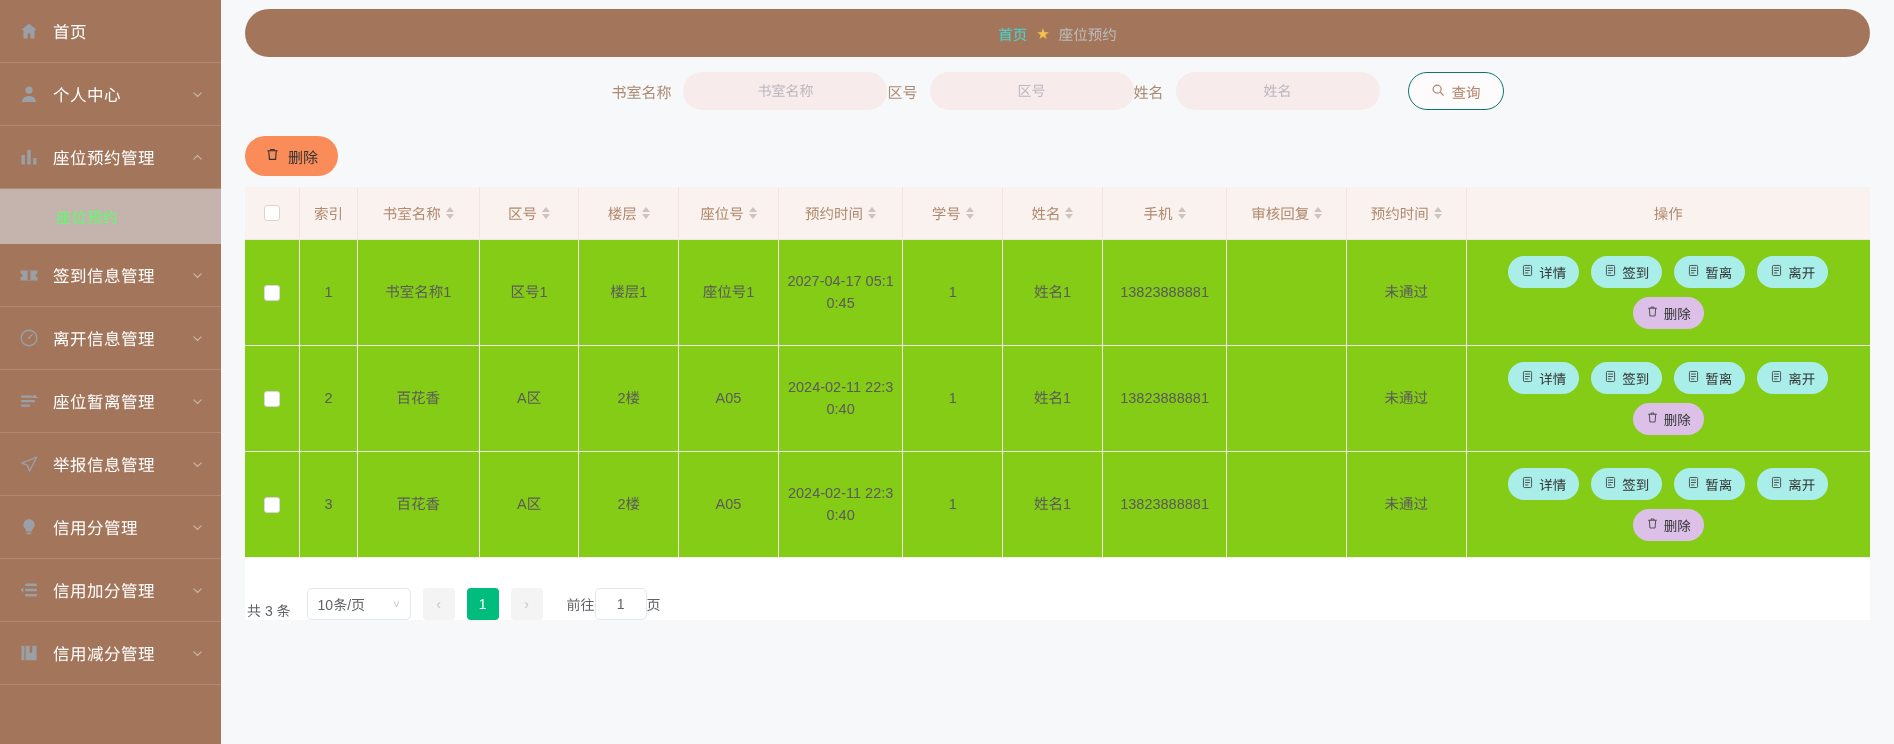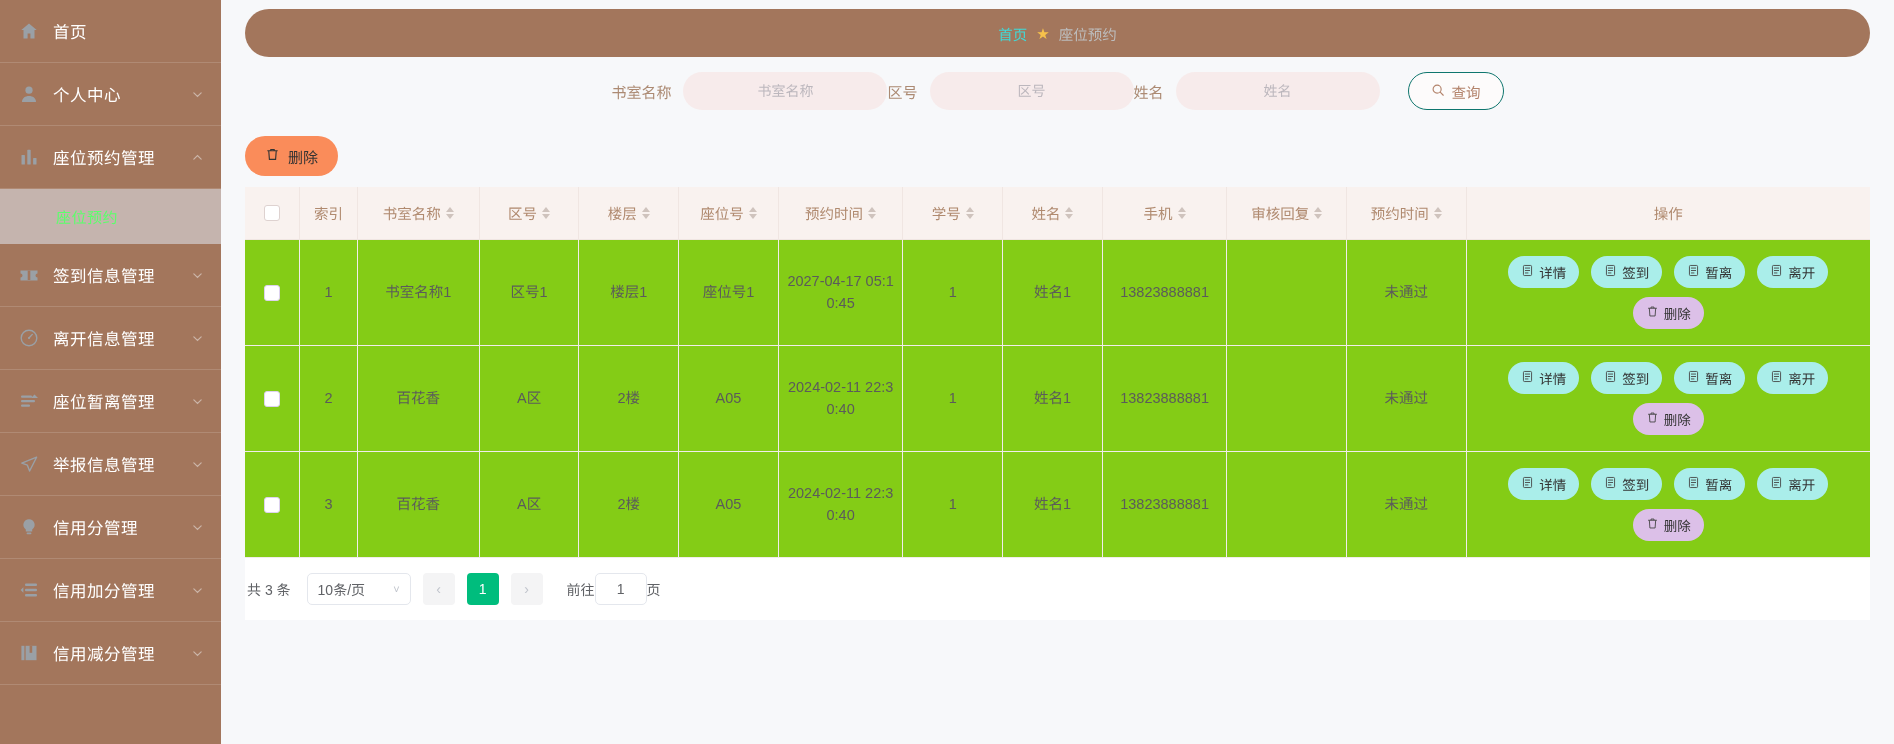--- a/index.html
+++ b/index.html
@@ -236,21 +236,21 @@
   }
   .op-btn.cyan { background: #aaeeea; }
   .op-btn.purple { background: #dcc0e8; }
   .op-btn svg { width: 13px; height: 13px; flex: 0 0 13px; }
 
   
   .pager {
     height: 62px;
     flex: 0 0 62px;
     display: flex;
-    align-items: center;
+    align-items: flex-end;
     gap: 12px;
     background: #fff;
     padding-left: 2px;
     font-size: 14px;
     color: #606266;
   }
   .pg-total { margin-right: 4px; }
   .pg-select {
     width: 104px; height: 32px;
     border: 1px solid #e4e7ed;

